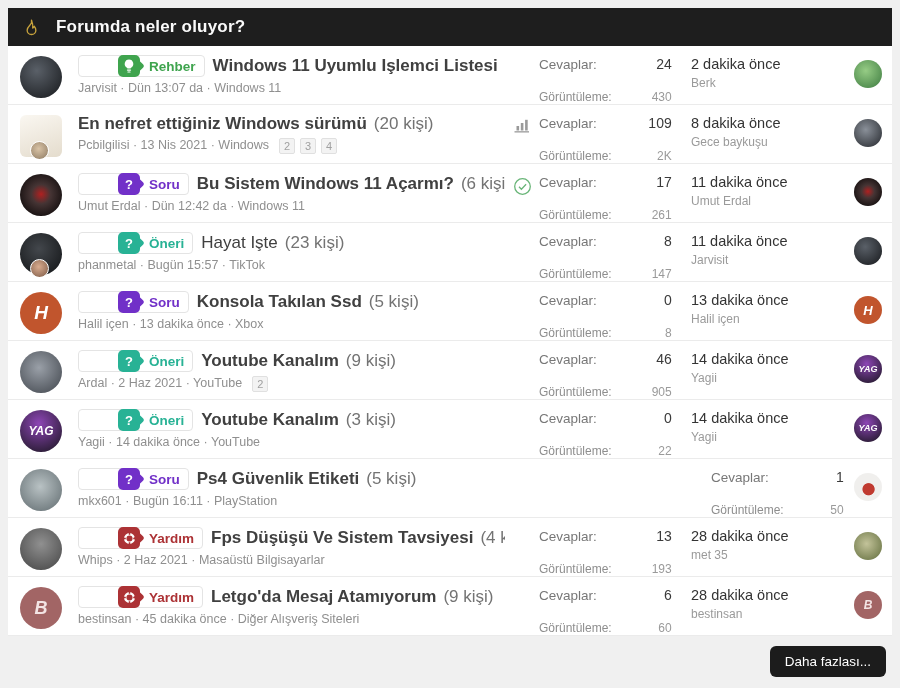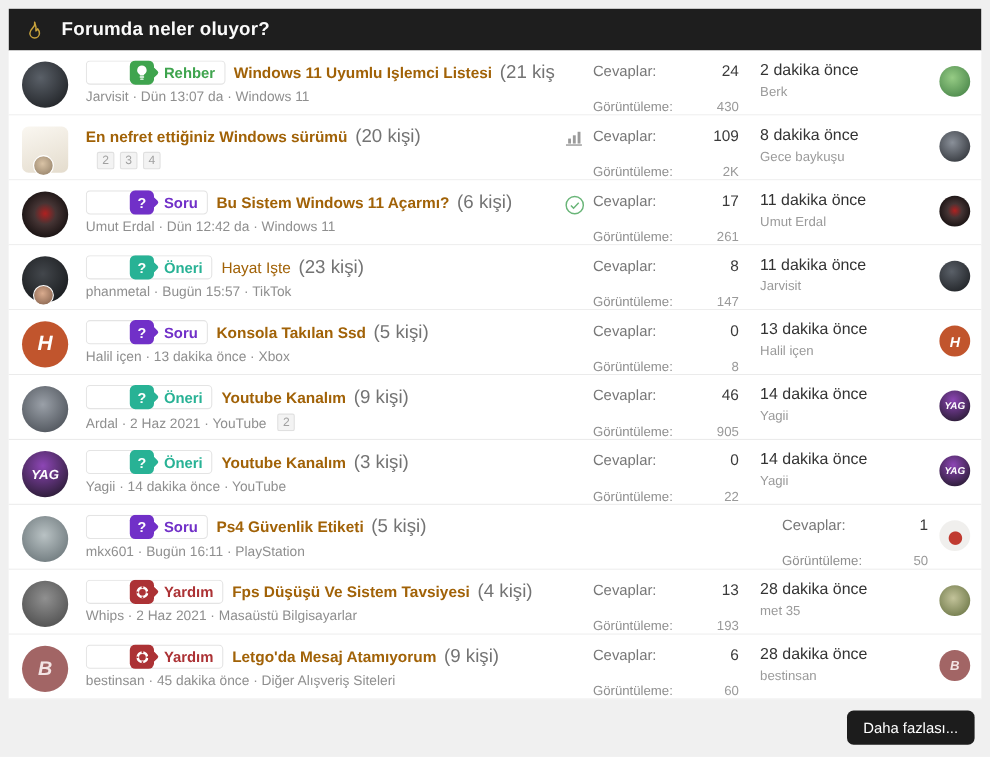--- a/index.html
+++ b/index.html
@@ -32,24 +32,24 @@
   .badge { display:inline-flex; align-items:center; border:1px solid #e4e4e4;
     border-radius:4px; background:#fff; padding-right:8px; margin-right:8px;
     height:22px; flex:0 0 auto;padding-left:40px; }
   .badge-icon { width:22px; height:22px; border-radius:5px; position:relative;
     display:flex; align-items:center; justify-content:center; color:#fff;
     font-weight:bold; font-size:13px; background:var(--bc); margin:-1px 9px -1px -1px; }
   .badge-icon::after { content:''; position:absolute; right:-3px; top:7px;
     width:8px; height:8px; background:var(--bc); transform:rotate(45deg);
     border-radius:2px; }
   .badge-label { font-size:13.5px; font-weight:bold; }
-  .title { font-size:14px; font-weight:bold; color:#a16207; }
+  .title { font-size:17px; font-weight:bold; color:#404040; }
   .participants { font-size:17px; color:#737373; margin-left:7px; }
   .line2 { margin-top:4px; font-size:12.5px; color:#8f8f8f; display:flex;
-    align-items:flex-end; white-space:nowrap; }
+    align-items:flex-start; white-space:nowrap; }
   .page-chip { display:inline-block; min-width:16px; height:16px; line-height:15px;
     text-align:center; background:#f3f3f3; border:1px solid #e0e0e0; border-radius:2px;
     color:#a0a0a0; font-size:11px; margin-left:5px; padding:0 2px; }
   .page-chip:first-of-type { margin-left:10px; }
 
   .row-icon { width:34px; flex:0 0 auto; display:flex; justify-content:center;
     margin-top:4px; }
 
   .stats { flex:0 0 auto; display:grid; grid-template-columns:1fr 42px;
     column-gap:10px; row-gap:4px; width:132px; margin-top:1px; align-items:baseline;gap:18px; }
@@ -127,20 +127,21 @@
     <span class="avatar" style="background: linear-gradient(160deg, rgb(250, 247, 241), rgb(228, 220, 205)); border-radius: 6px;">
           <span class="avatar-overlay" style="background: radial-gradient(circle at 45% 40%, rgb(217, 195, 166), rgb(141, 122, 98));"></span>
         </span>
     <div class="main">
       <div class="line1">
 
         <a class="title">En nefret ettiğiniz Windows sürümü</a>
         <span class="participants">(20 kişi)</span>
       </div>
       <div class="line2">
+        <span>Pcbilgilisi · 13 Nis 2021 · Windows</span>
         <span><span class="page-chip">2</span><span class="page-chip">3</span><span class="page-chip">4</span></span>
       </div>
     </div>
     <span class="row-icon">
           <svg width="17" height="15" viewBox="0 0 17 15">
             <g fill="#9a9a9a">
               <rect x="2.5" y="8" width="2.6" height="4.5"></rect>
               <rect x="6.8" y="5" width="2.6" height="7.5"></rect>
               <rect x="11.1" y="1.8" width="2.6" height="10.7"></rect>
               <rect x="0.5" y="13.2" width="14.5" height="1.3"></rect>

